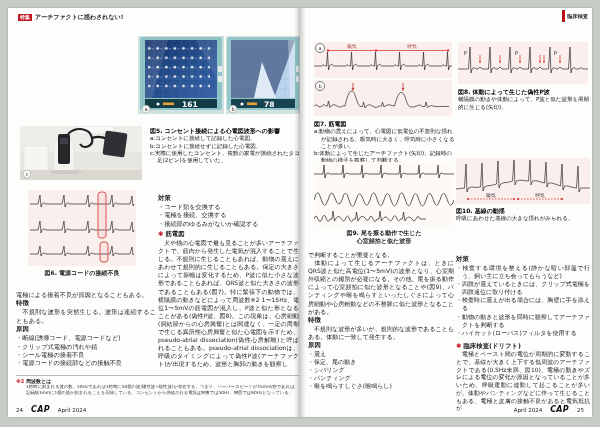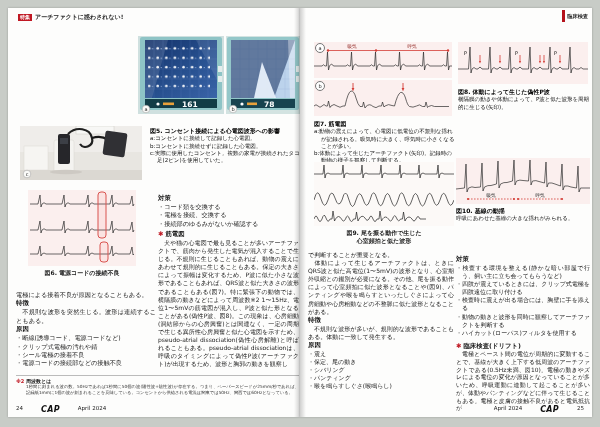--- a/index.html
+++ b/index.html
@@ -46,21 +46,21 @@
   }
   .kicker{display:flex;align-items:center;gap:3px}
   .kickbox{background:#c01823;color:#fff;font-weight:bold;font-size:5px;padding:1px 2px;line-height:1}
   .kicktitle{font-size:6px;font-weight:bold;color:#222}
   .tab{display:flex;align-items:center;gap:2px}
   .tabbar{width:3px;height:12px;background:#b5121b}
   .tabtext{font-size:5.2px;color:#222;font-weight:bold}
   .fn{font-size:4.3px;line-height:1.45;color:#333;text-align:justify}
   .fnh{font-size:5px;font-weight:bold;color:#222}
   .fnmark{color:#c01823;font-weight:bold}
-  .foot{font-size:5.5px;color:#222;display:flex;align-items:flex-start;gap:18px}
+  .foot{font-size:5.5px;color:#222;display:flex;align-items:center;gap:8px}
   .logo{font-weight:bold;font-style:italic;font-size:8px;letter-spacing:.3px;color:#111}
   .figcapcenter{text-align:center;font-weight:bold;font-size:6px;line-height:1.35}
   svg{display:block}
 </style>
 </head>
 <body>
 
 <div class="page" id="lp">
 
   <div class="abs kicker" style="left:10px;top:5px">

